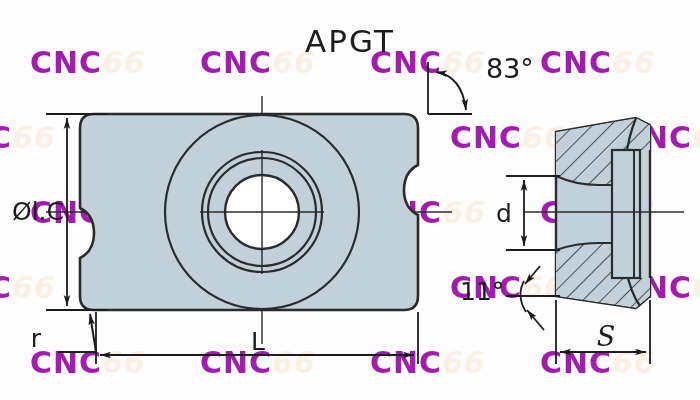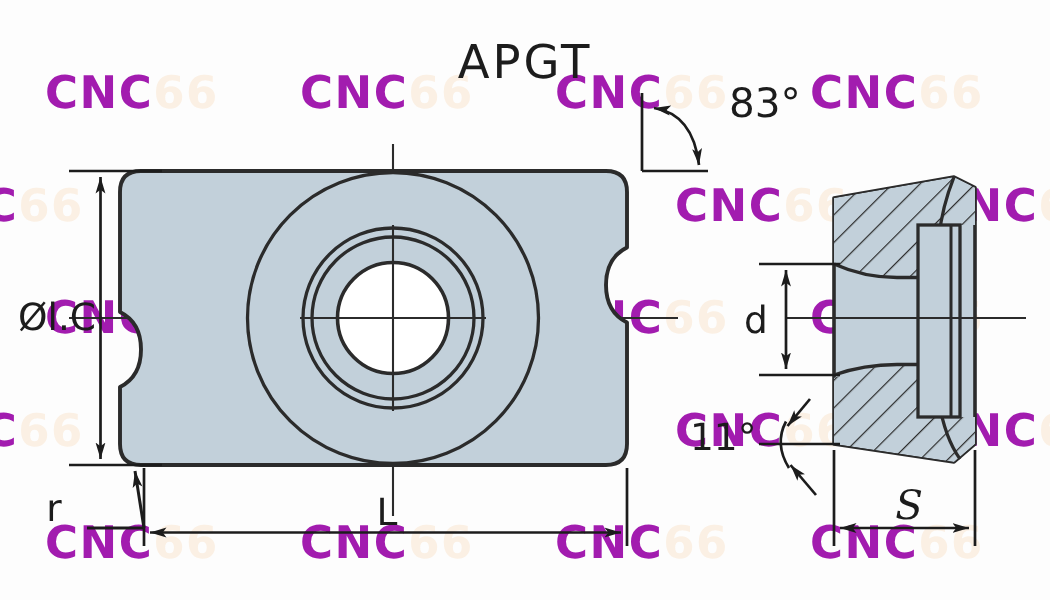--- a/index.html
+++ b/index.html
@@ -31,21 +31,21 @@
   .wm {
     position: absolute;
     font-family: "DejaVu Sans", sans-serif;
     font-weight: 700;
     font-size: 30px;
     letter-spacing: 1px;
     white-space: nowrap;
     user-select: none;
   }
   .wm .c1 { color: #a21caf; }
-  .wm .c2 { color: #fbf0e4; }
+  .wm .c2 { color: #fbf0e4; font-style: italic; }
 </style>
 </head>
 <body>
 
 <div id="page">
 
   <div class="wm-layer">
       <div class="wm" style="left: 30px; top: 45px;"><span class="c1">CNC</span><span class="c2">66</span></div>
       <div class="wm" style="left: 200px; top: 45px;"><span class="c1">CNC</span><span class="c2">66</span></div>
       <div class="wm" style="left: 370px; top: 45px;"><span class="c1">CNC</span><span class="c2">66</span></div>

